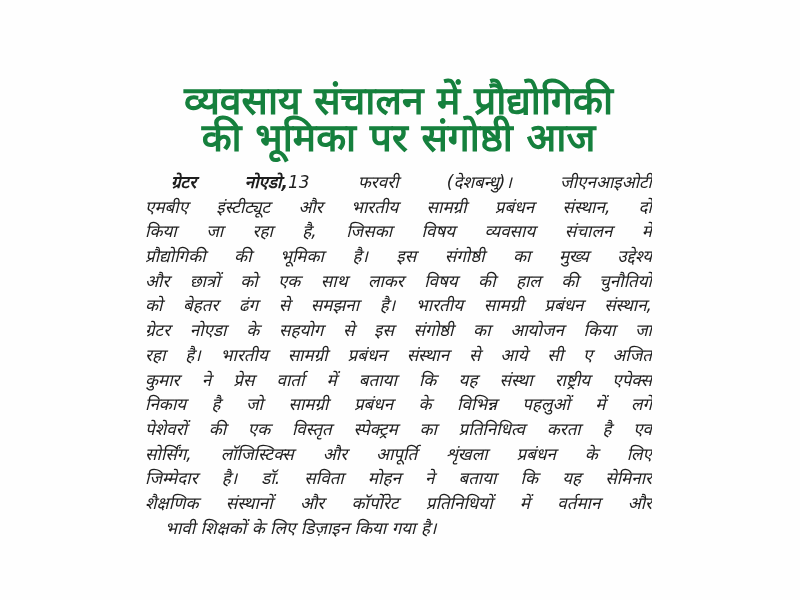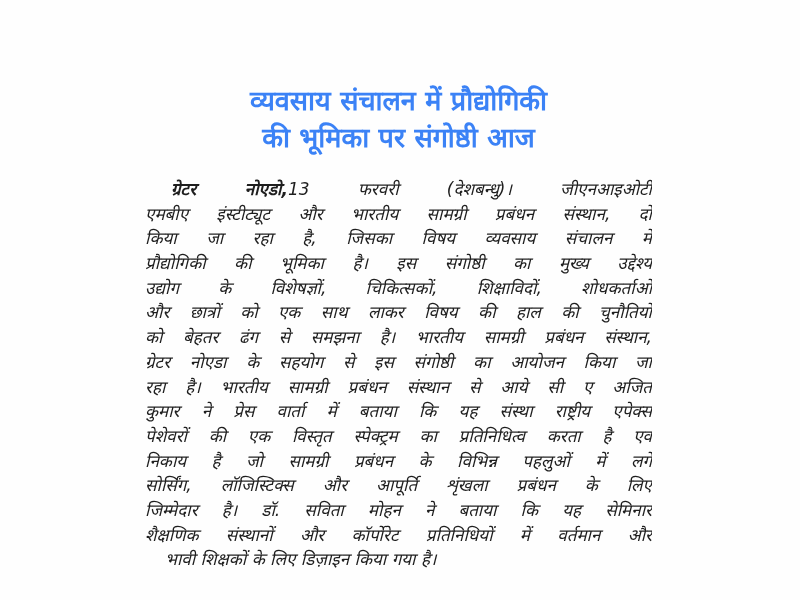--- a/index.html
+++ b/index.html
@@ -17,25 +17,25 @@
     background: #fefefe;
     overflow: hidden;
   }
   .article {
     position: absolute;
     left: 145px;
     top: 82px;
     width: 507px;
   }
   .headline {
-    margin: 0 0 21px 0;
-    font-size: 27px;
+    margin: 0 0 14px 0;
+    font-size: 39px;
     line-height: 37px;
     font-weight: 700;
-    color: #3b82f6;
+    color: #15803d;
     text-align: center;
     letter-spacing: 0px;
   }
   .headline-line {
     display: block;
   }
   .article-body {
     margin-top: 3px;
     font-size: 17px;
     line-height: 24.7px;
@@ -73,28 +73,27 @@
     </h1>
 
     <div class="article-body">
       <div class="body-line first">
         <span class="dateline-bold">ग्रेटर नोएडो,</span><span>13 फरवरी (देशबन्धु)। जीएनआइओटी</span>
       </div>
       <div id="body-lines">
           <div class="body-line">एमबीए इंस्टीट्यूट और भारतीय सामग्री प्रबंधन संस्थान, दो</div>
           <div class="body-line">किया जा रहा है, जिसका विषय व्यवसाय संचालन में</div>
           <div class="body-line">प्रौद्योगिकी की भूमिका है। इस संगोष्ठी का मुख्य उद्देश्य</div>
-          <div class="body-line">उद्योग के विशेषज्ञों, चिकित्सकों, शिक्षाविदों, शोधकर्ताओं</div>
           <div class="body-line">और छात्रों को एक साथ लाकर विषय की हाल की चुनौतियों</div>
           <div class="body-line">को बेहतर ढंग से समझना है। भारतीय सामग्री प्रबंधन संस्थान,</div>
           <div class="body-line">ग्रेटर नोएडा के सहयोग से इस संगोष्ठी का आयोजन किया जा</div>
           <div class="body-line">रहा है। भारतीय सामग्री प्रबंधन संस्थान से आये सी ए अजित</div>
           <div class="body-line">कुमार ने प्रेस वार्ता में बताया कि यह संस्था राष्ट्रीय एपेक्स</div>
+          <div class="body-line">निकाय है जो सामग्री प्रबंधन के विभिन्न पहलुओं में लगे</div>
           <div class="body-line">पेशेवरों की एक विस्तृत स्पेक्ट्रम का प्रतिनिधित्व करता है एवं</div>
-          <div class="body-line">निकाय है जो सामग्री प्रबंधन के विभिन्न पहलुओं में लगे</div>
           <div class="body-line">सोर्सिंग, लॉजिस्टिक्स और आपूर्ति शृंखला प्रबंधन के लिए</div>
           <div class="body-line">जिम्मेदार है। डॉ. सविता मोहन ने बताया कि यह सेमिनार</div>
           <div class="body-line">शैक्षणिक संस्थानों और कॉर्पोरेट प्रतिनिधियों में वर्तमान और</div>
           <div class="body-line last">भावी शिक्षकों के लिए डिज़ाइन किया गया है।</div>
         </div>
     </div>
 
   </div>
 </div>
 

